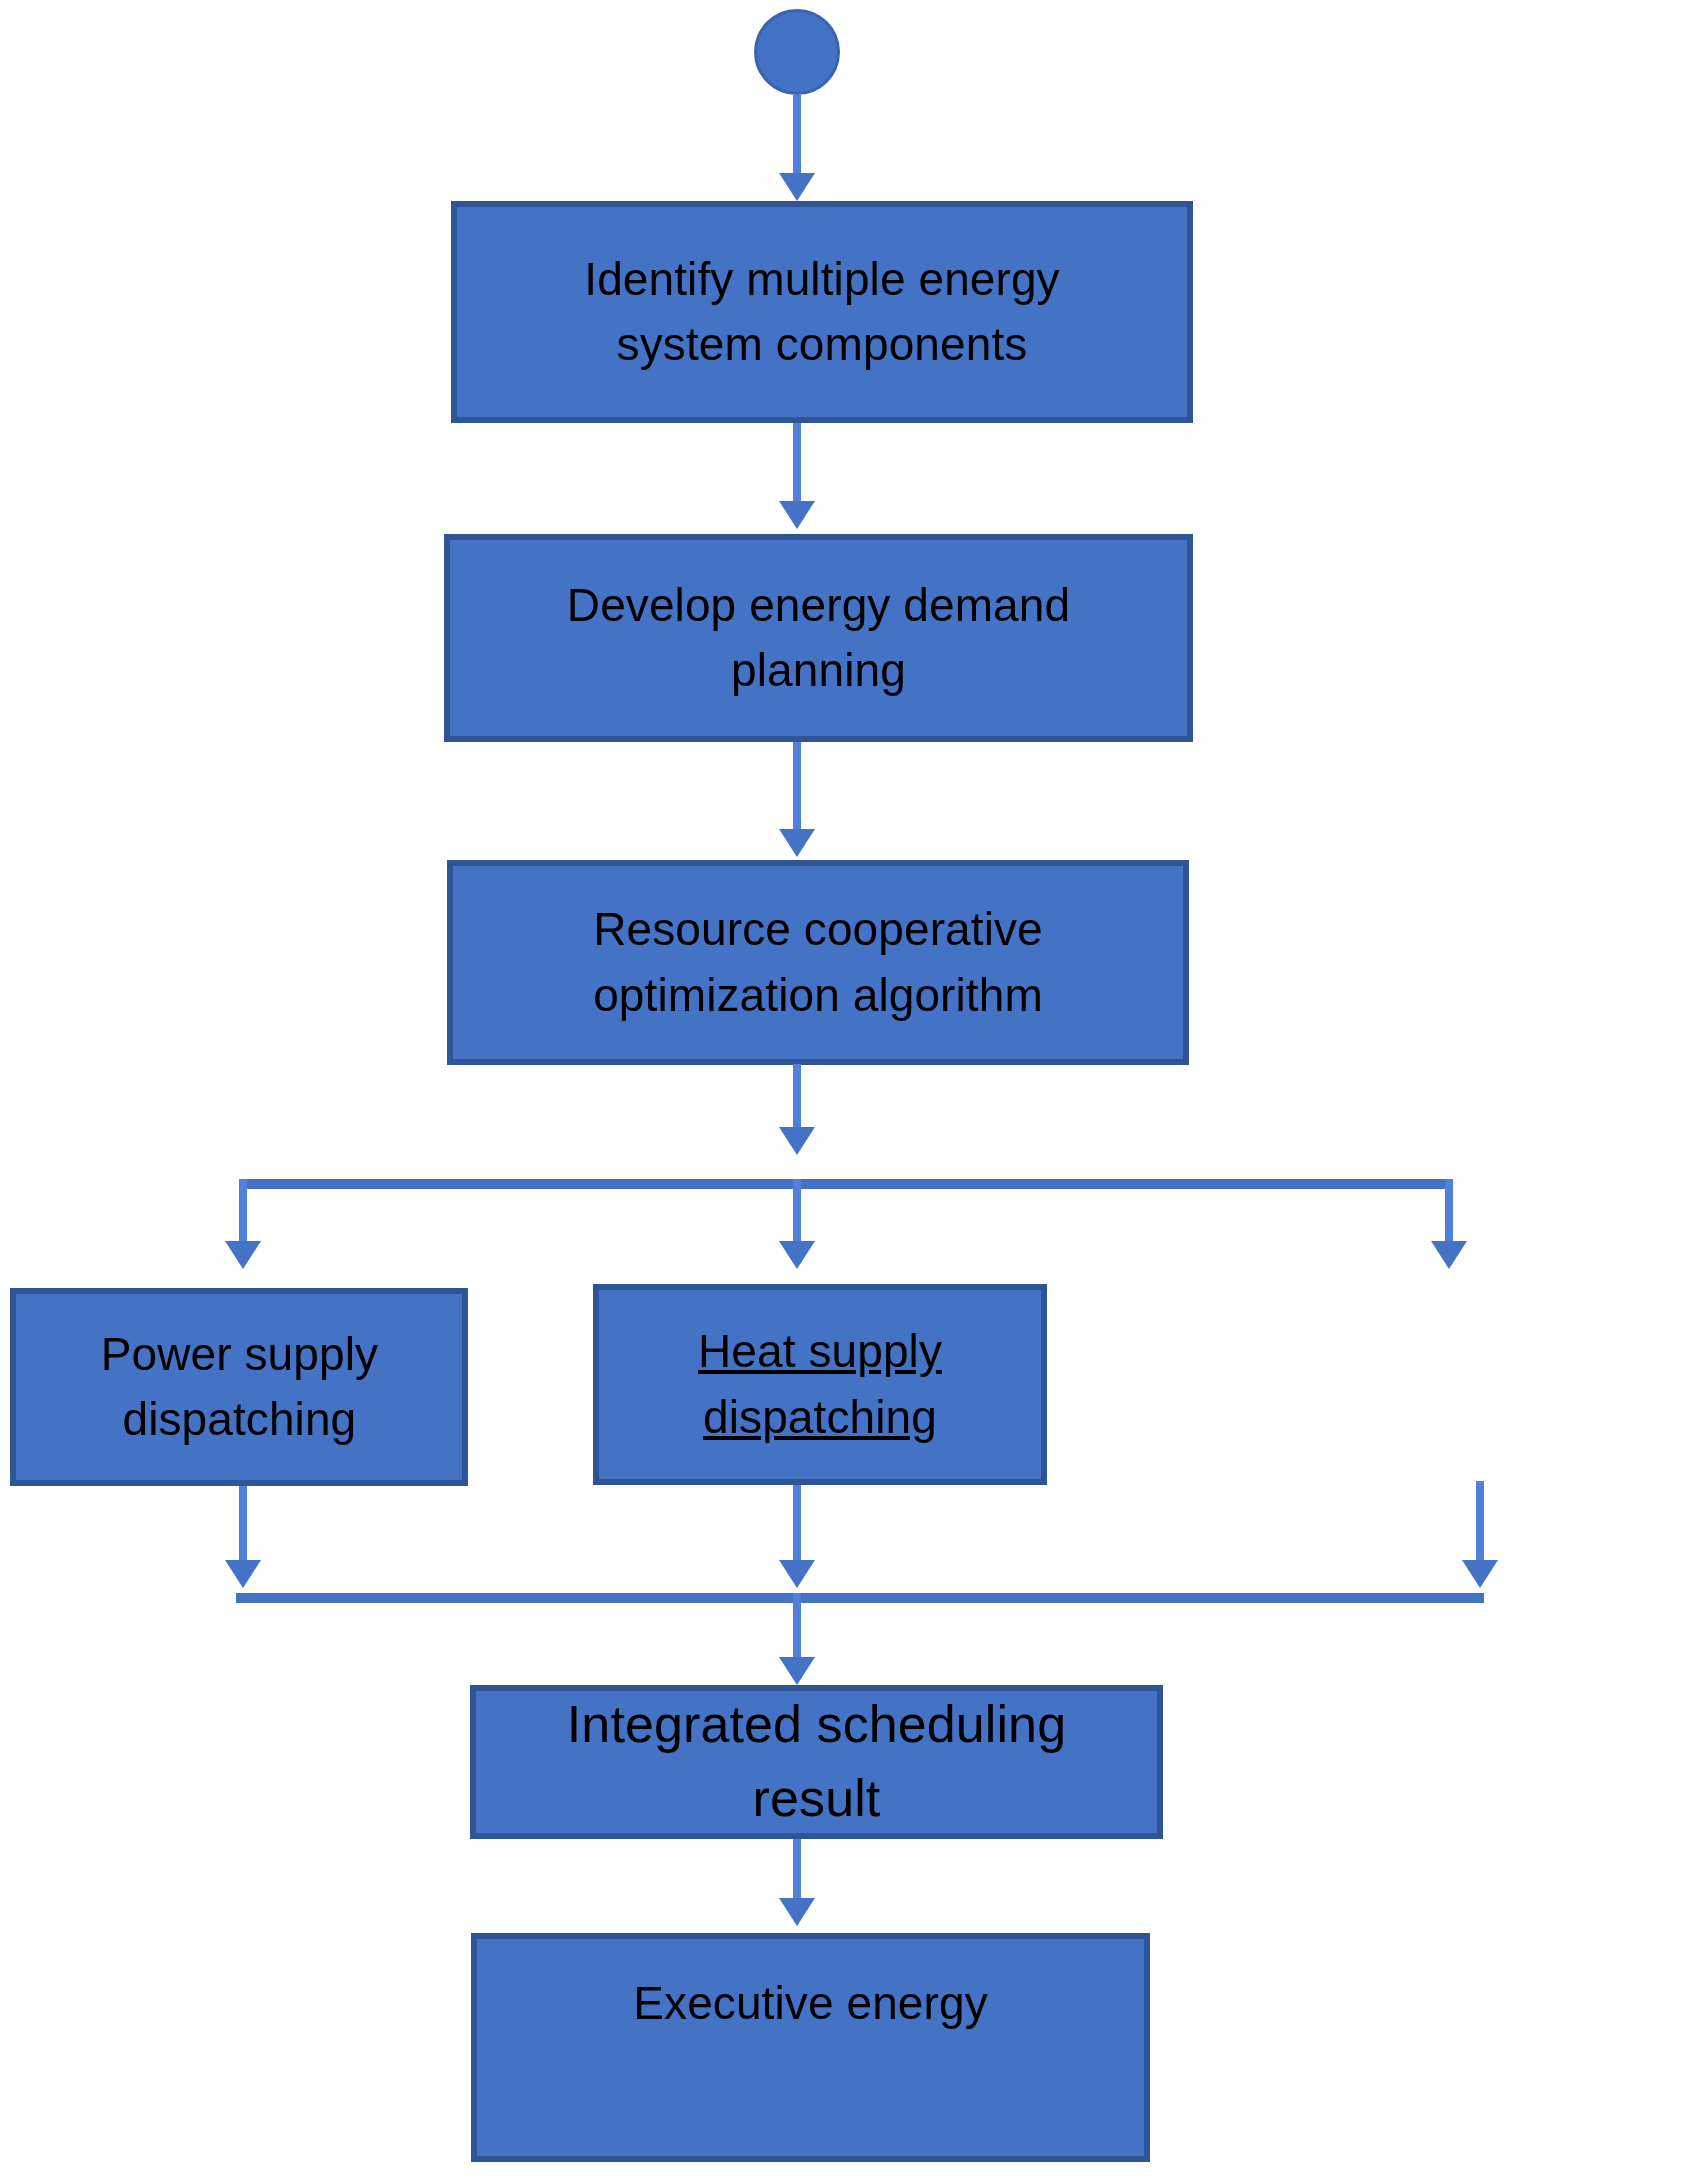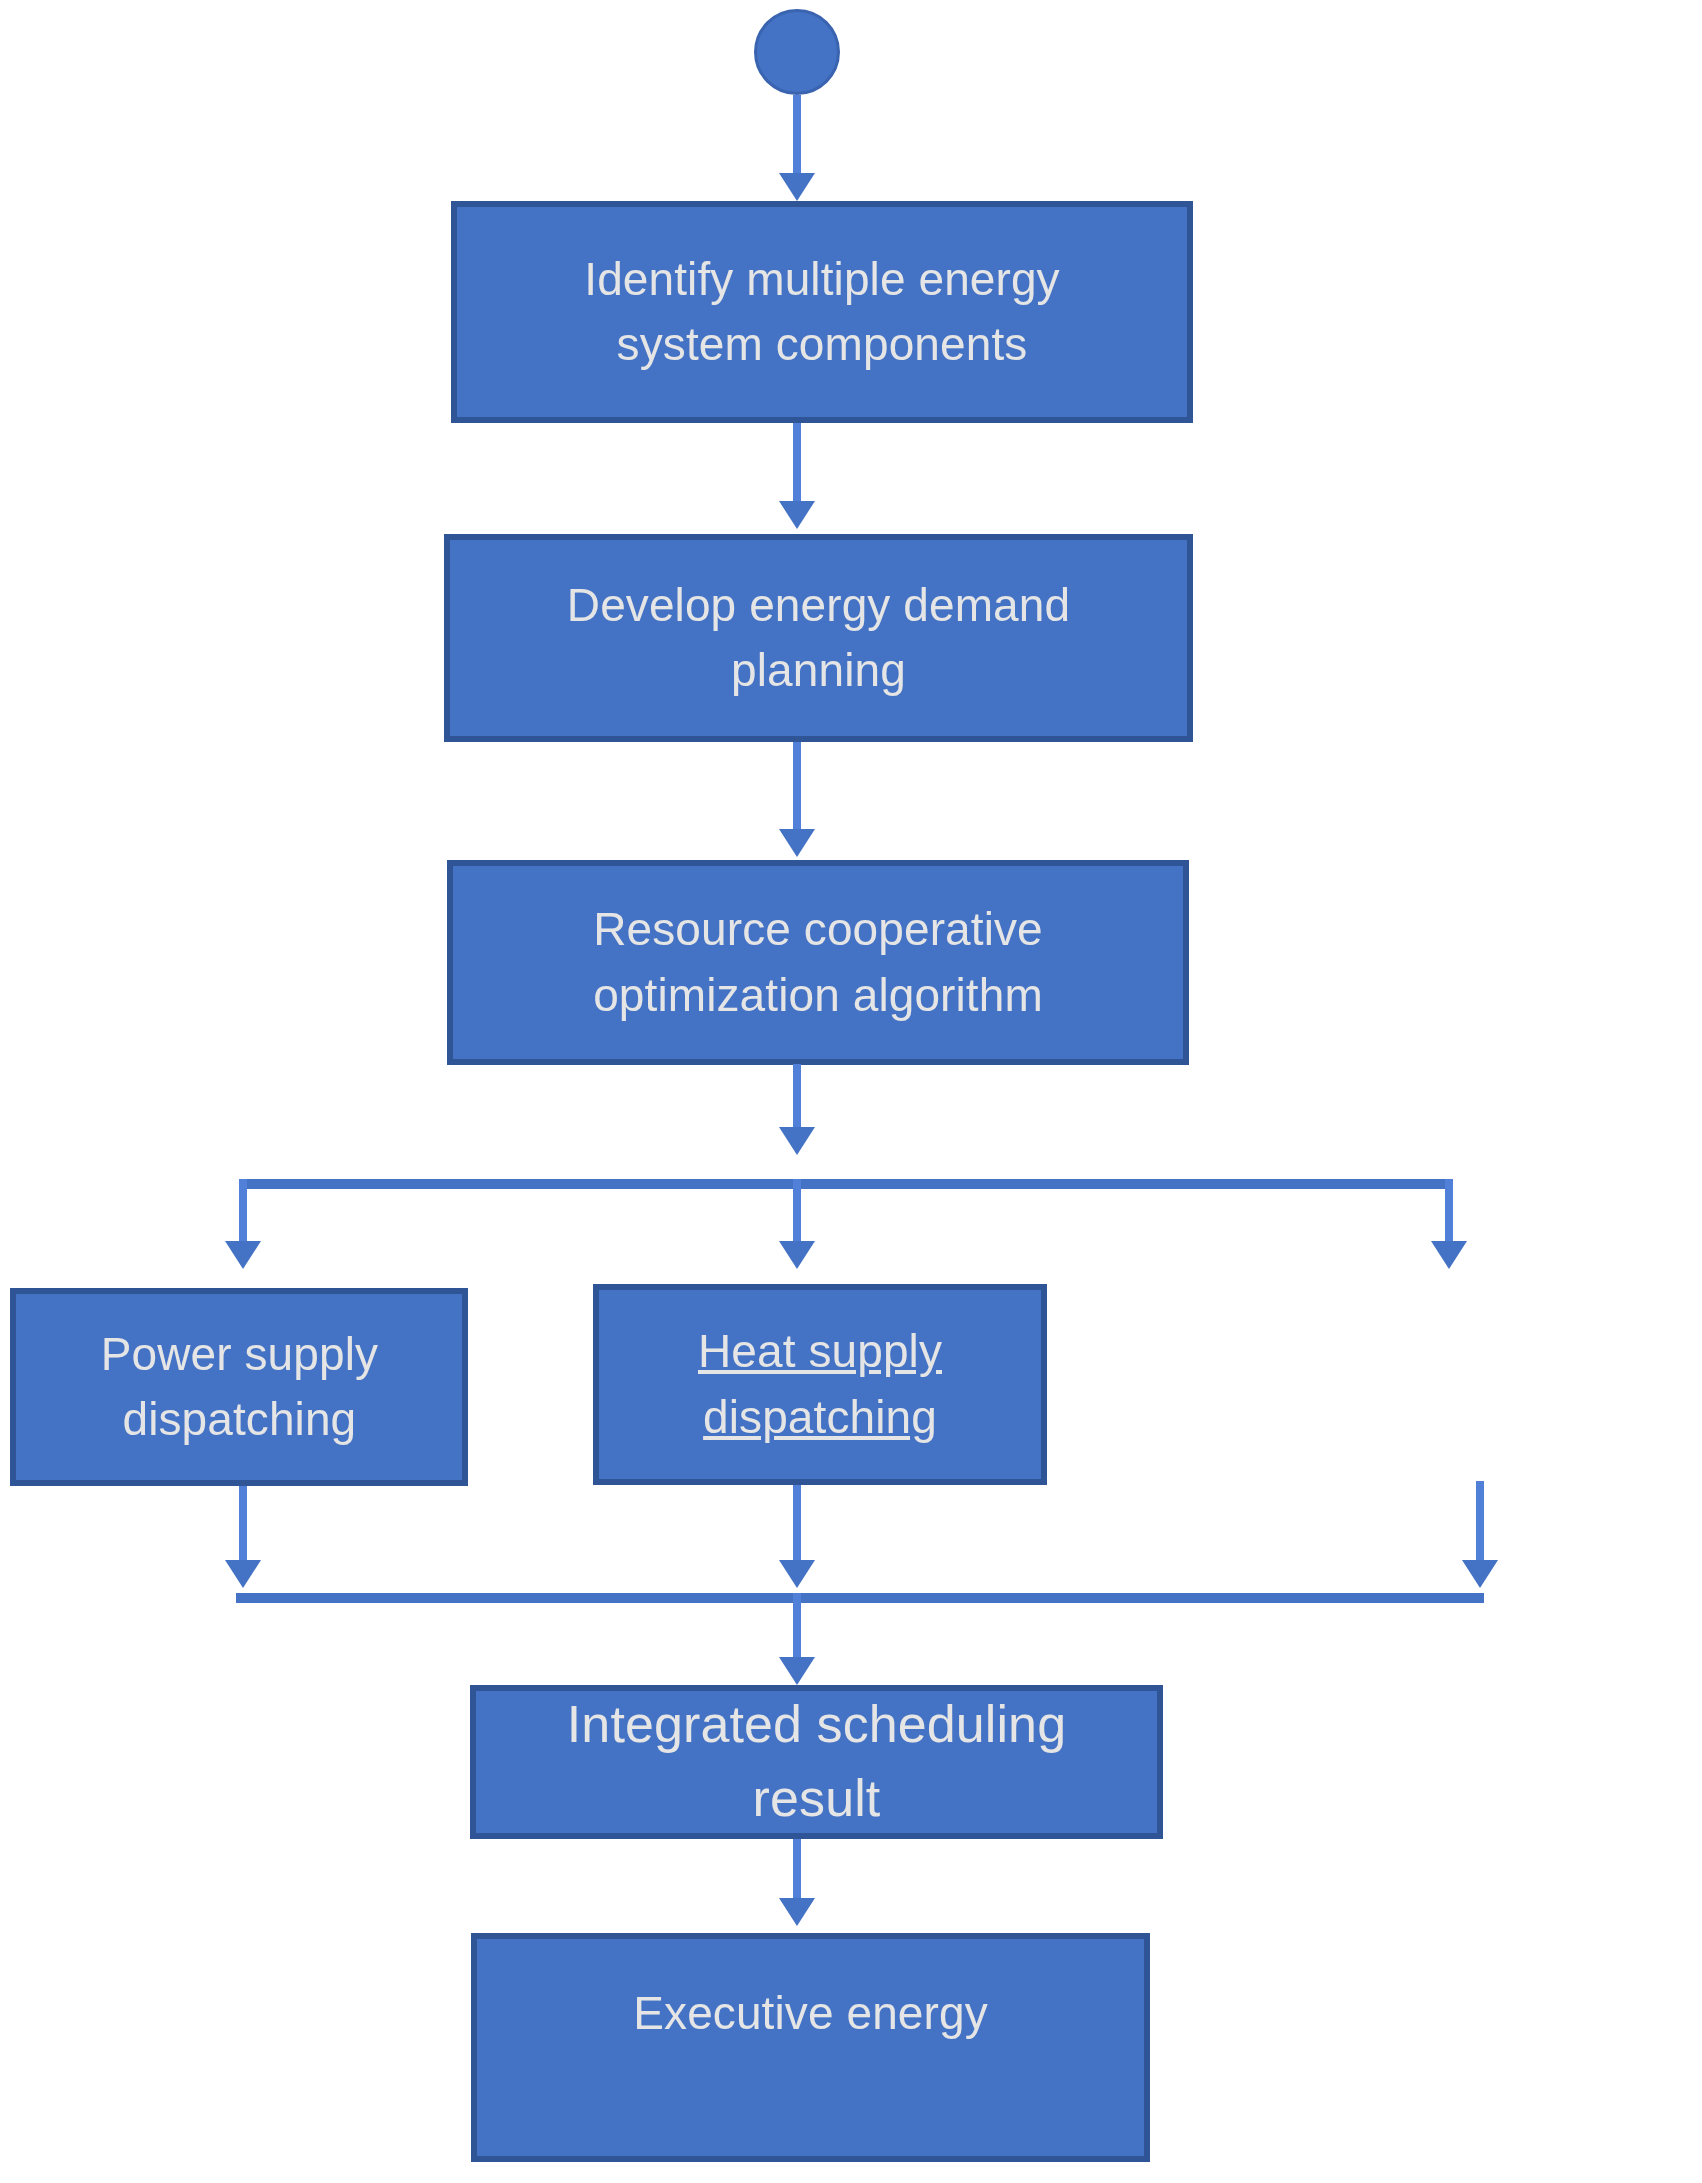--- a/index.html
+++ b/index.html
@@ -13,21 +13,21 @@
     width:1702px;
     height:2183px;
     background:#ffffff;
     overflow:hidden;
   }
   .node{
     position:absolute;
     box-sizing:border-box;
     background:#4472C4;
     border:6.2px solid #2F5597;
-    color:#e5e5e5;
+    color:#000000;
     display:flex;
     align-items:center;
     justify-content:center;
     text-align:center;
     line-height:1.42;
     font-weight:400;
     letter-spacing:0.1px;
     padding:4.2px 12.5px;
     white-space:pre-line;
   }
@@ -114,16 +114,16 @@
 
   <div class="vline" style="left:793px; top:1593px; width:8.3px; height:68px;"></div>
   <div class="arrowhead" style="left:779px; top:1657px;"></div>
 
   <div class="node" style="left:470px; top:1685px; width:693px; height:154px; font-size:52px;">Integrated scheduling
 result</div>
 
   <div class="vline" style="left:793px; top:1839px; width:8.3px; height:66px;"></div>
   <div class="arrowhead" style="left:779px; top:1898px;"></div>
 
-  <div class="node" style="left:471px; top:1933px; width:679px; height:229px; font-size:46px; align-items:flex-start; padding-top:42px;">Executive energy</div>
+  <div class="node" style="left:471px; top:1933px; width:679px; height:229px; font-size:46px; align-items:flex-start; padding-top:32px;">Executive energy</div>
 
 </div>
 
 
 </body></html>

